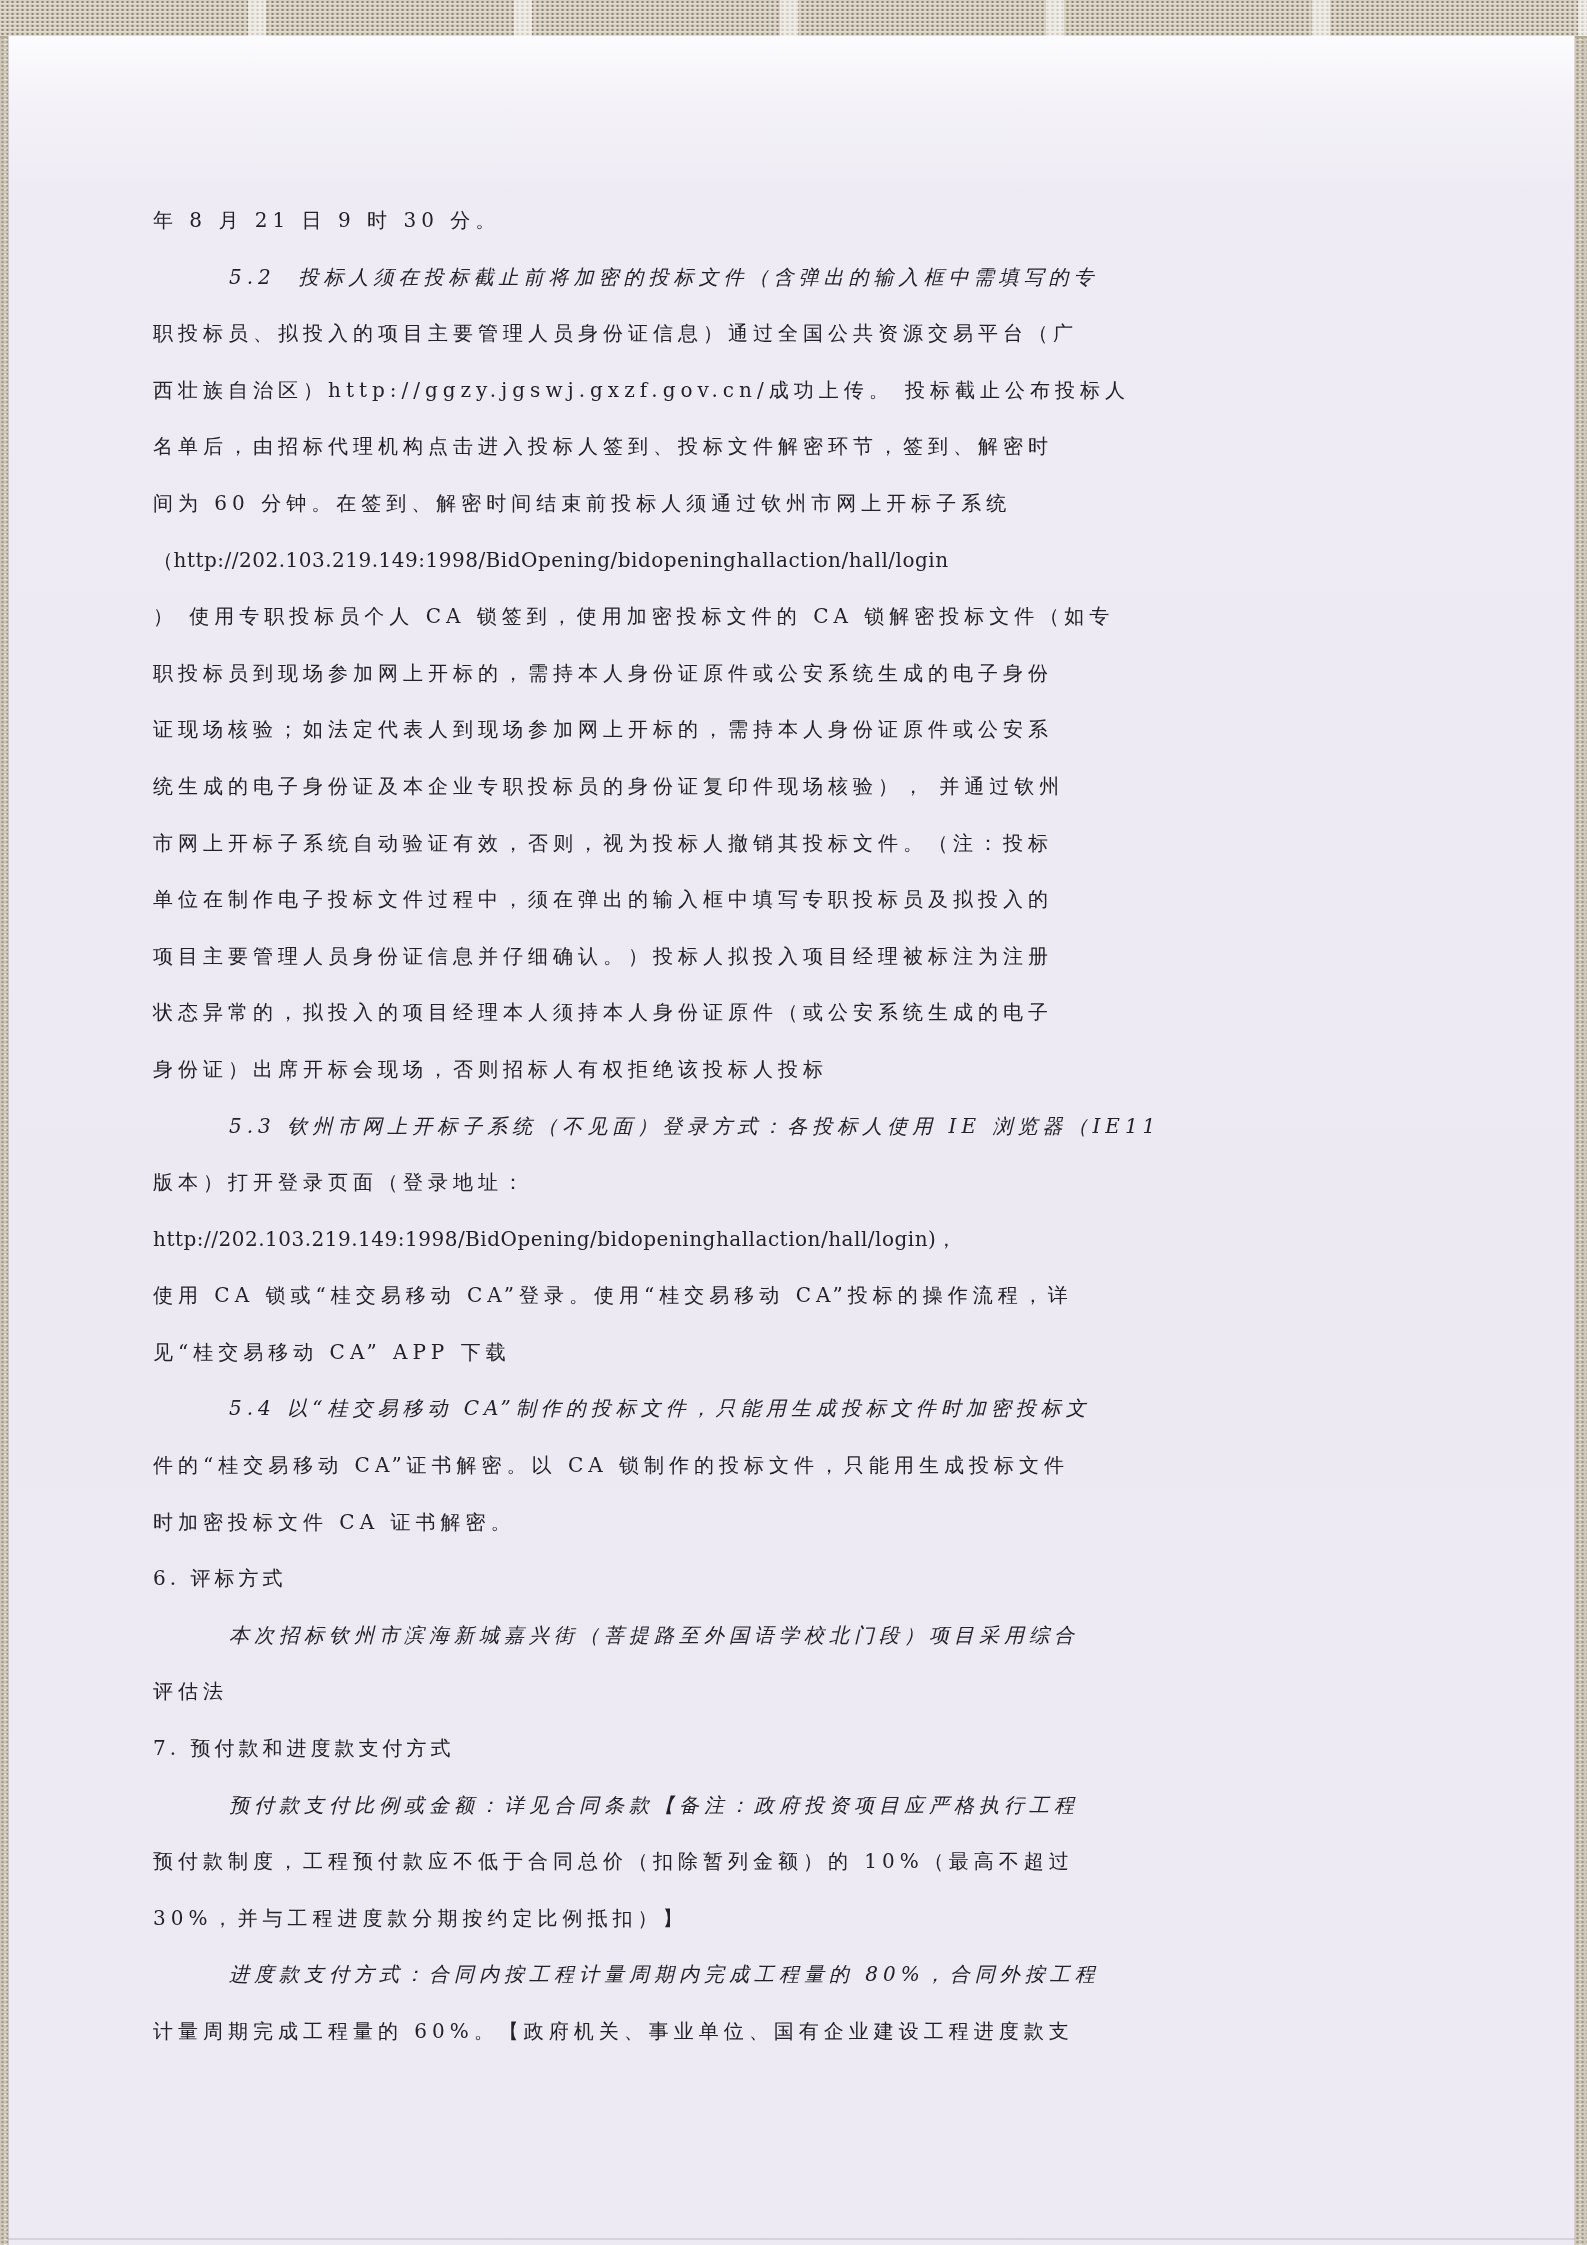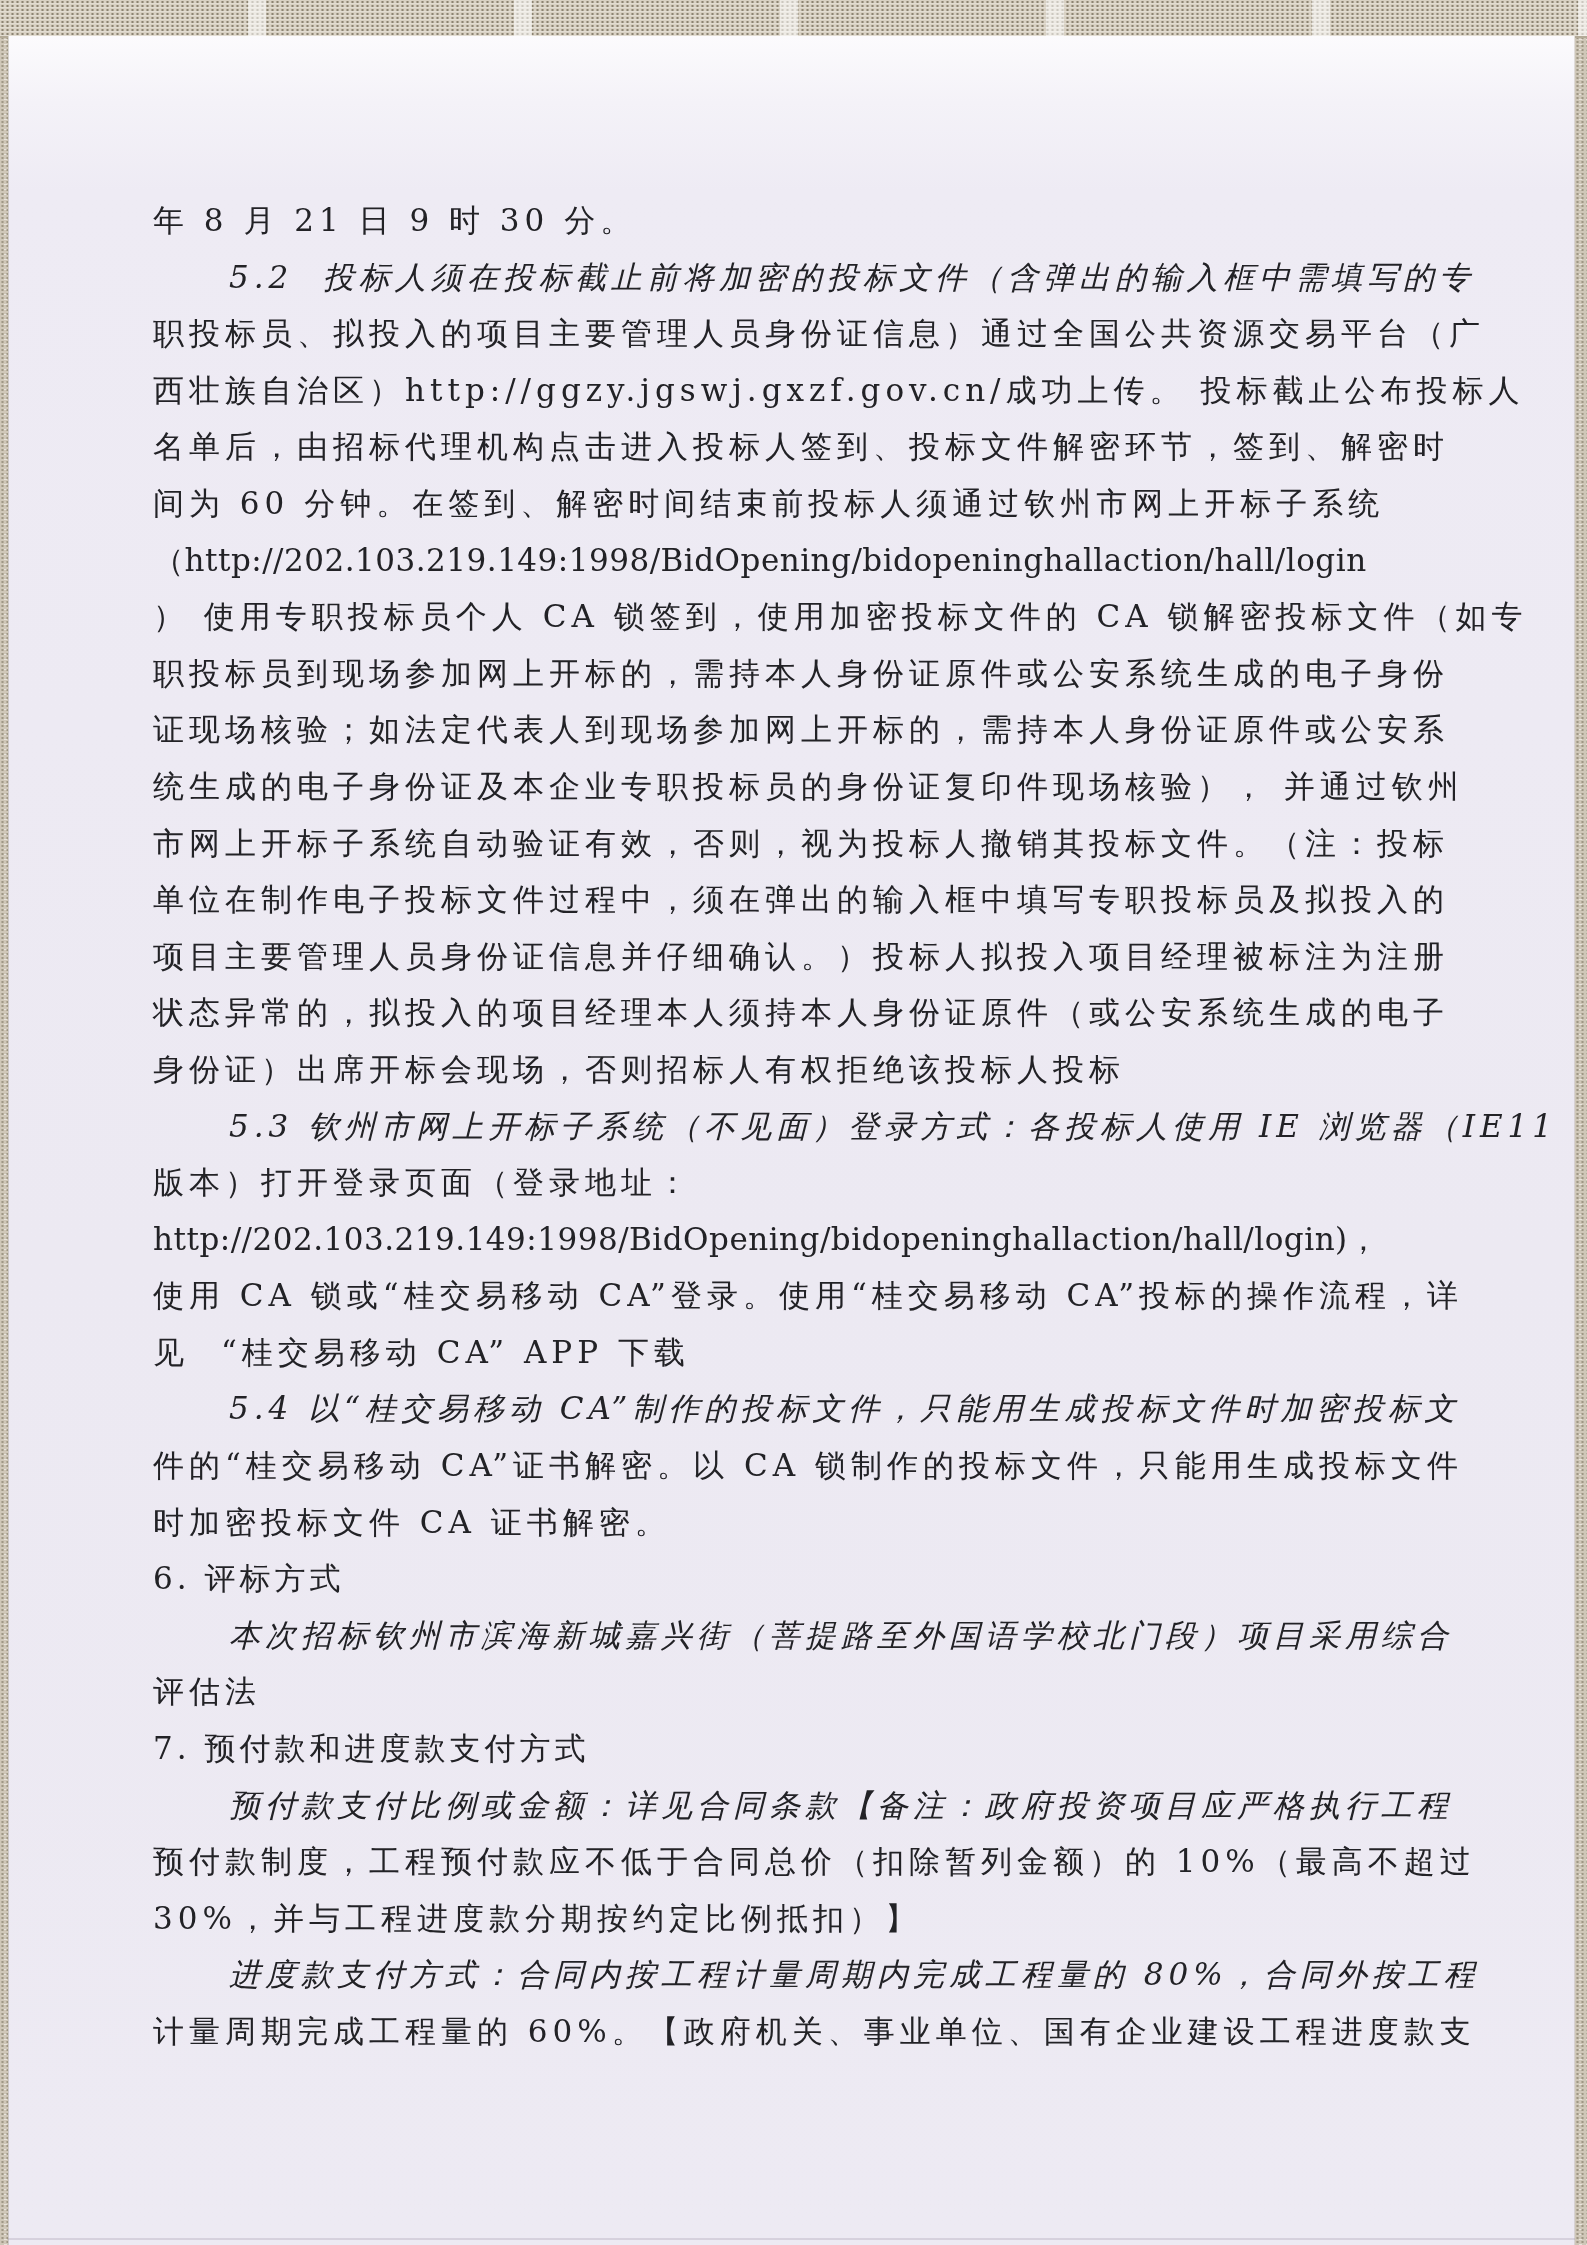--- a/index.html
+++ b/index.html
@@ -42,35 +42,34 @@
     left: 0; right: 0; bottom: 5px;
     height: 2px;
     background: rgba(155,145,165,0.28);
   }
   .doc-text {
     position: absolute;
     left: 145px;
     top: 156px;
     width: 1345px;
     color: #222226;
-    font-size: 31px;
+    font-size: 20px;
     letter-spacing: 5px;
     white-space: pre;
   }
   .line {
     height: 56.6px;
     line-height: 56.6px;
   }
   .line.indent { text-indent: 76px; font-style: italic; }
   .line.bold { font-weight: normal; letter-spacing: 4px; }
   .line.latin { letter-spacing: 0.5px; }
   .underline {
     text-decoration-thickness: 2px;
     text-underline-offset: 8px;
-    margin-left: 32px;
   }
 </style>
 </head>
 <body>
 
 <div class="scan-band"></div>
 
 <div class="paper">
   <div class="doc-text"><div class="line">年 8 月 21 日 9 时 30 分。</div><div class="line indent">5.2  投标人须在投标截止前将加密的投标文件（含弹出的输入框中需填写的专</div><div class="line">职投标员、拟投入的项目主要管理人员身份证信息）通过全国公共资源交易平台（广</div><div class="line">西壮族自治区）http://ggzy.jgswj.gxzf.gov.cn/成功上传。 投标截止公布投标人</div><div class="line">名单后，由招标代理机构点击进入投标人签到、投标文件解密环节，签到、解密时</div><div class="line">间为 60 分钟。在签到、解密时间结束前投标人须通过钦州市网上开标子系统</div><div class="line latin">（http://202.103.219.149:1998/BidOpening/bidopeninghallaction/hall/login</div><div class="line">） 使用专职投标员个人 CA 锁签到，使用加密投标文件的 CA 锁解密投标文件（如专</div><div class="line">职投标员到现场参加网上开标的，需持本人身份证原件或公安系统生成的电子身份</div><div class="line">证现场核验；如法定代表人到现场参加网上开标的，需持本人身份证原件或公安系</div><div class="line">统生成的电子身份证及本企业专职投标员的身份证复印件现场核验）， 并通过钦州</div><div class="line">市网上开标子系统自动验证有效，否则，视为投标人撤销其投标文件。（注：投标</div><div class="line">单位在制作电子投标文件过程中，须在弹出的输入框中填写专职投标员及拟投入的</div><div class="line">项目主要管理人员身份证信息并仔细确认。）投标人拟投入项目经理被标注为注册</div><div class="line">状态异常的，拟投入的项目经理本人须持本人身份证原件（或公安系统生成的电子</div><div class="line">身份证）出席开标会现场，否则招标人有权拒绝该投标人投标</div><div class="line indent">5.3 钦州市网上开标子系统（不见面）登录方式：各投标人使用 IE 浏览器（IE11</div><div class="line">版本）打开登录页面（登录地址：</div><div class="line latin">http://202.103.219.149:1998/BidOpening/bidopeninghallaction/hall/login)，</div><div class="line">使用 CA 锁或“桂交易移动 CA”登录。使用“桂交易移动 CA”投标的操作流程，详</div><div class="line"><span>见</span><span class="underline">“桂交易移动 CA” APP 下载</span></div><div class="line indent">5.4 以“桂交易移动 CA”制作的投标文件，只能用生成投标文件时加密投标文</div><div class="line">件的“桂交易移动 CA”证书解密。以 CA 锁制作的投标文件，只能用生成投标文件</div><div class="line">时加密投标文件 CA 证书解密。</div><div class="line bold">6. 评标方式</div><div class="line indent">本次招标钦州市滨海新城嘉兴街（菩提路至外国语学校北门段）项目采用综合</div><div class="line">评估法</div><div class="line bold">7. 预付款和进度款支付方式</div><div class="line indent">预付款支付比例或金额：详见合同条款【备注：政府投资项目应严格执行工程</div><div class="line">预付款制度，工程预付款应不低于合同总价（扣除暂列金额）的 10%（最高不超过</div><div class="line">30%，并与工程进度款分期按约定比例抵扣）】</div><div class="line indent">进度款支付方式：合同内按工程计量周期内完成工程量的 80%，合同外按工程</div><div class="line">计量周期完成工程量的 60%。【政府机关、事业单位、国有企业建设工程进度款支</div></div>
   <div class="paper-bottom-line"></div>

